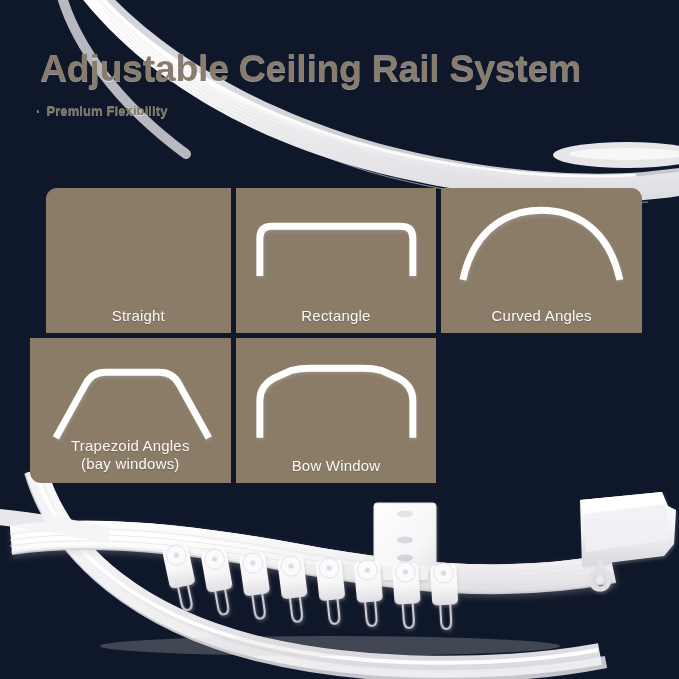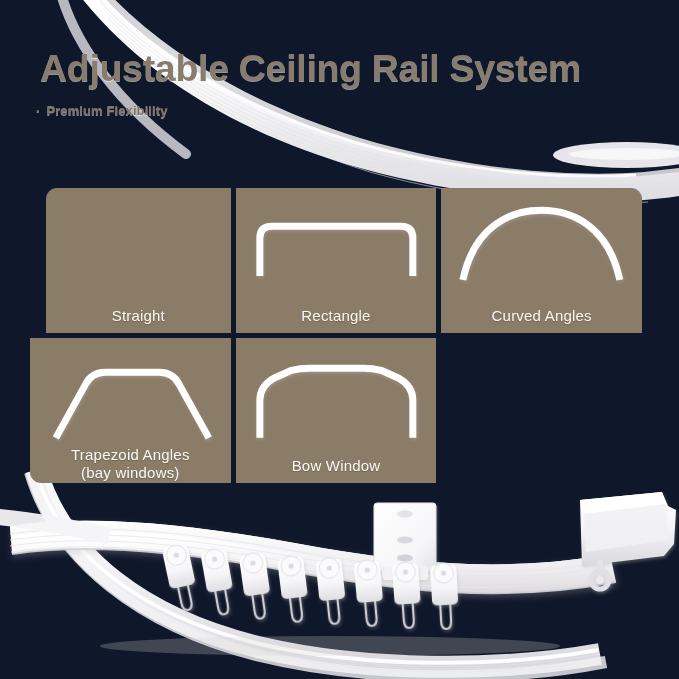--- a/index.html
+++ b/index.html
@@ -80,21 +80,21 @@
     position:absolute;
     left:0;right:0;
     bottom:9px;
     text-align:center;
     color:#fbf9f6;
     font-size:15px;
     line-height:17.5px;
     letter-spacing:0.2px;
     text-shadow:0 1px 1px rgba(0,0,0,.22);
   }
-  .cell.two-line .caption{bottom:2px;margin-top:38px;}
+  .cell.two-line .caption{bottom:11px;margin-top:38px;}
 
   
   #product-photo{
     position:absolute;
     left:0;top:470px;
     width:679px;height:209px;
     z-index:6;
     pointer-events:none;
   }
 </style>

